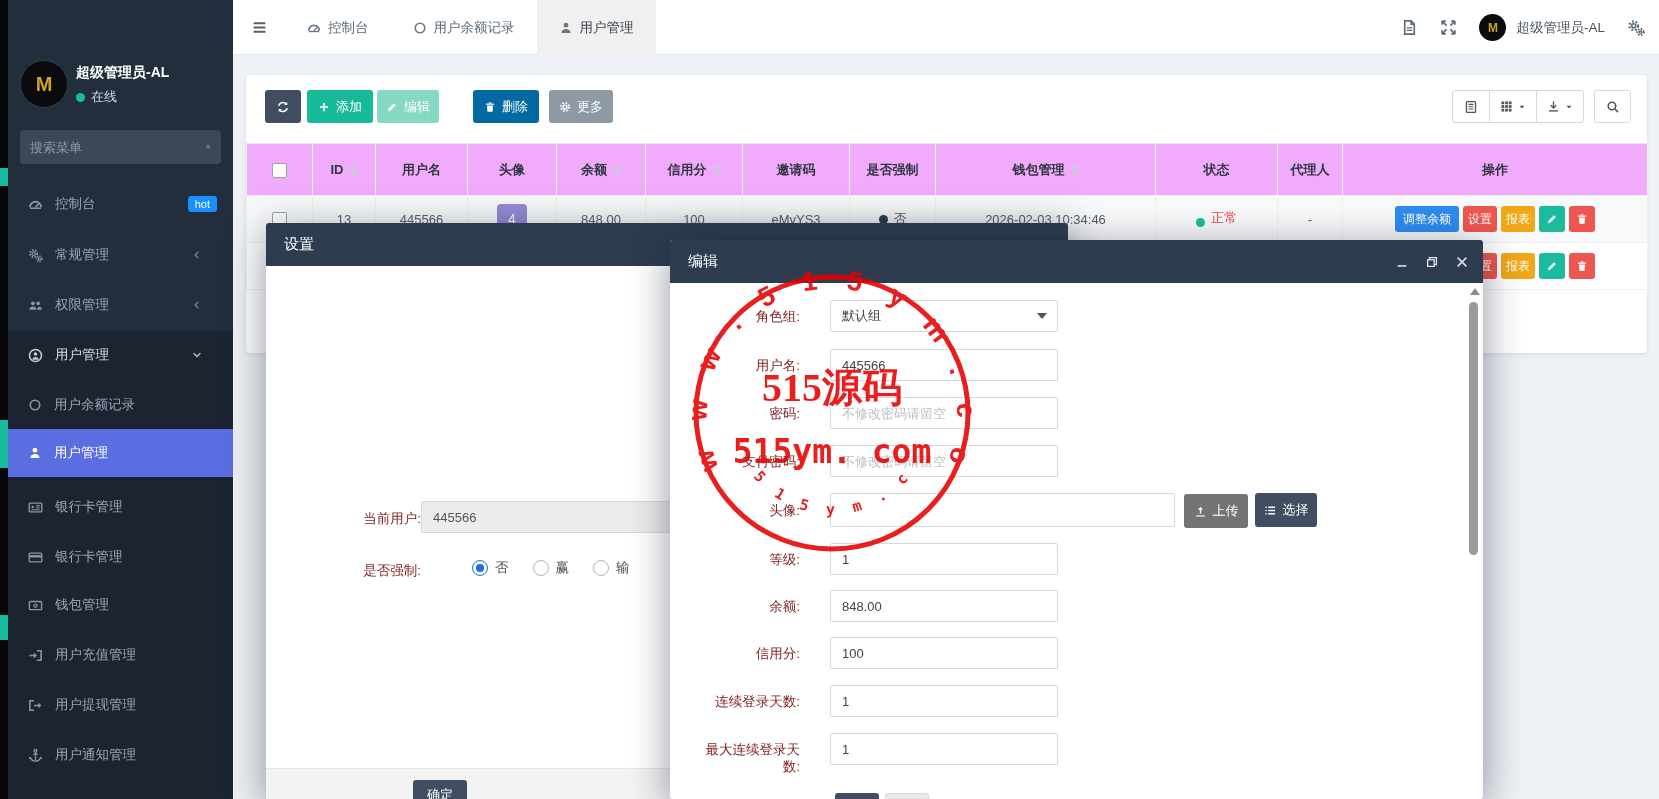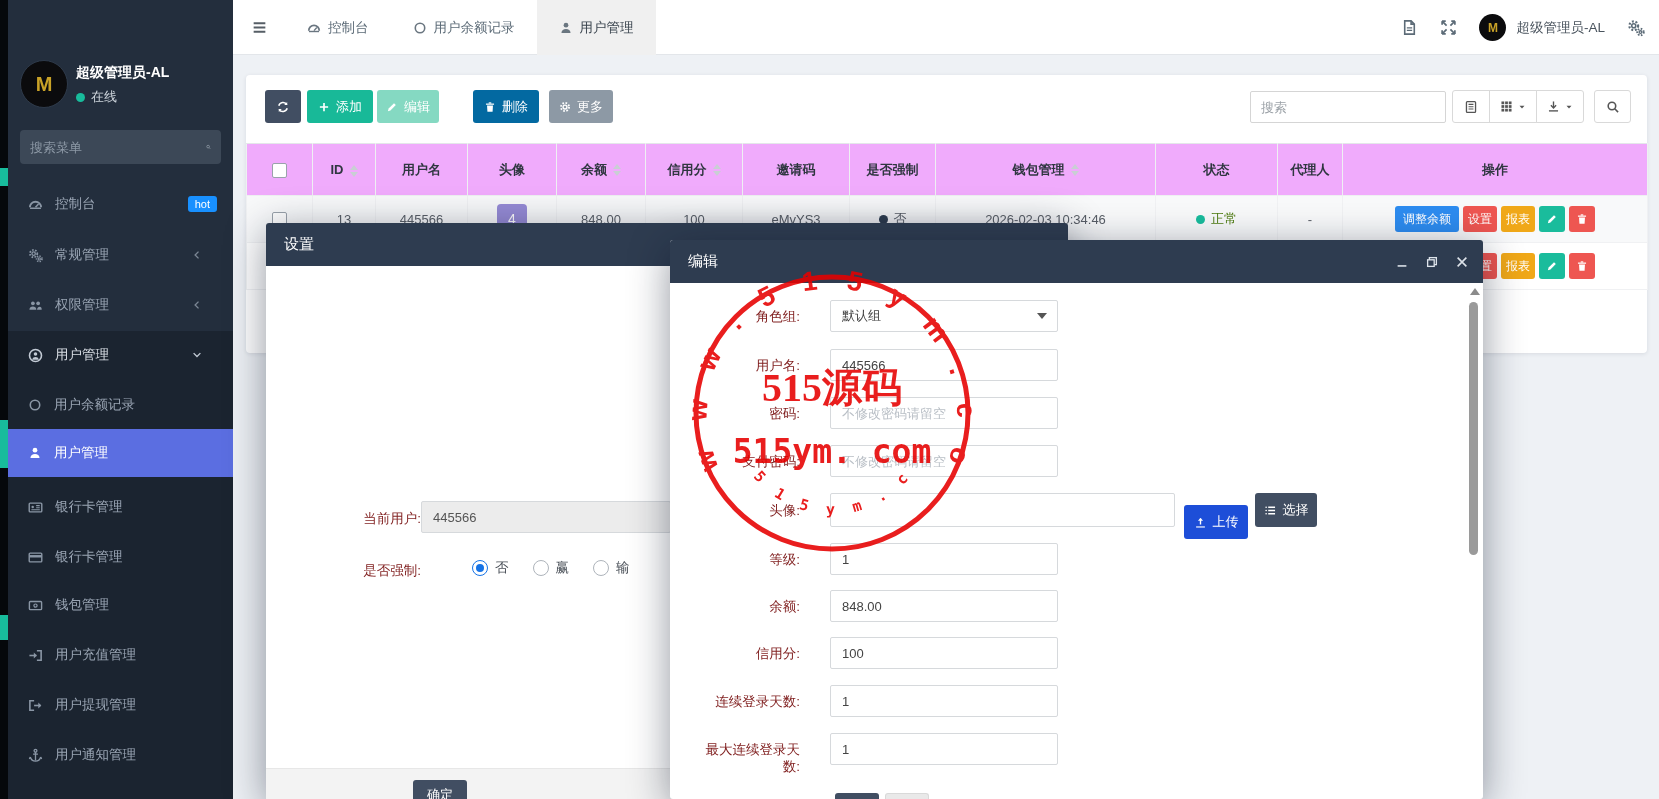--- a/index.html
+++ b/index.html
@@ -68,21 +68,21 @@
   .grid th { height:52px; font-size:13px; color:#2f3640; font-weight:bold; border:1px solid #eef0f2; border-top:1px solid #e4e7ea; background:#f0abfc; position:relative; }
   .grid td { height:47px; text-align:center; border:1px solid #f0f1f3; background:#fff; }
   .grid tr.r1 td { background:#f8f9fa; }
   .sortpair { display:inline-flex; flex-direction:column; gap:2px; margin-left:6px; vertical-align:middle; }
   .sortpair i { width:0; height:0; border-left:4px solid transparent; border-right:4px solid transparent; display:block; }
   .sp-up { border-bottom:5px solid #c9ced4; } .sp-dn { border-top:5px solid #c9ced4; }
   .cbx { display:inline-block; width:15px; height:15px; border:1.5px solid #9aa2ab; border-radius:2px; background:#fff; vertical-align:middle; cursor:pointer; }
   .avatar-cell { display:inline-flex; width:30px; height:30px; border-radius:4px; background:#968bd6; color:#fff; align-items:center; justify-content:center; font-size:14px; }
   .cell-dot { display:inline-flex; align-items:center; gap:6px; justify-content:center; }
   .dot-navy { background:#2f3e51; }
-  .status-ok { color:#4d7c0f; }
+  .status-ok { color:#ef4444;align-items:flex-end; }
   .ops { display:inline-flex; gap:4px; align-items:center; justify-content:center; }
   .op { height:26px; border:none; border-radius:3px; color:#fff; font-size:12px; font-family:inherit; display:inline-flex; align-items:center; justify-content:center; cursor:pointer; }
   .op-adjust { width:64px; background:#2d8cf0; }
   .op-set { width:34px; background:#ee5651; }
   .op-report { width:34px; background:#f0a818; }
   .op-pen { width:26px; background:#1abc9c; }
   .op-trash { width:26px; background:#ee5651; }
 
   
   .modal { position:absolute; background:#fff; border-radius:3px; box-shadow:0 8px 40px rgba(10,20,40,.45); }
@@ -103,21 +103,21 @@
   .radio-row { position:absolute; display:flex; align-items:center; gap:24px; font-size:13.5px; color:#4a5058; }
   .radio { display:inline-flex; align-items:center; gap:7px; cursor:pointer; }
   .rdot { width:16px; height:16px; border-radius:50%; border:1.5px solid #aeb4bb; background:#fff; position:relative; }
   .radio.sel .rdot { border-color:#1673e6; }
   .radio.sel .rdot::after { content:""; position:absolute; left:3px; top:3px; width:8px; height:8px; border-radius:50%; background:#1673e6; }
 
   .modal-foot { position:absolute; left:0; top:545px; width:100%; height:31px; background:#f3f3f3; border-top:1px solid #e7e7e7; }
   .btn-confirm { position:absolute; left:147px; top:557px; width:54px; height:30px; background:#414e62; color:#fff; border:none; border-radius:3px; font-size:13px; font-family:inherit; cursor:pointer; }
 
   .up-btn { position:absolute; height:34px; border:none; border-radius:3px; color:#fff; font-size:13px; font-family:inherit; display:flex; align-items:center; justify-content:center; gap:6px; cursor:pointer; }
-  .btn-upload { left:514px; top:265px; width:64px; background:#1d4ed8; }
+  .btn-upload { left:514px; top:254px; width:64px; background:#737373; }
   .btn-choose { left:585px; top:253px; width:62px; background:#414e62; }
 
   .vscroll-arrow { position:absolute; left:800px; top:48px; width:0; height:0; border-left:5px solid transparent; border-right:5px solid transparent; border-bottom:7px solid #8b8b8b; }
   .vscroll-thumb { position:absolute; left:799px; top:62px; width:9px; height:253px; background:#9a9a9a; border-radius:5px; }
   .sliver-dark { position:absolute; left:165px; top:553px; width:44px; height:20px; background:#414e62; border-radius:3px 3px 0 0; }
   .sliver-gray { position:absolute; left:215px; top:553px; width:44px; height:20px; background:#e9e9e9; border:1px solid #d9d9d9; border-bottom:none; border-radius:3px 3px 0 0; }
 
   .watermark { position:absolute; left:650px; top:245px; z-index:40; pointer-events:none; opacity:.88; }
   .ic { display:inline-block; }
 </style>
@@ -459,21 +459,20 @@
         </svg>
       <span>删除</span>
     </button>
     <button class="tbtn tb-more">
       <svg class="ic" width="12" height="12">
           <use href="#sym-gear"></use>
         </svg>
       <span>更多</span>
     </button>
 
-    <input class="srch-input" placeholder="搜索" style="">
     <div class="btn-group">
       <span class="gbtn g1">
           <svg class="ic" width="14" height="14">
             <use href="#sym-file"></use>
           </svg>
         </span>
       <span class="gbtn g2">
           <svg class="ic" width="13" height="13">
             <use href="#sym-grid"></use>
           </svg>

